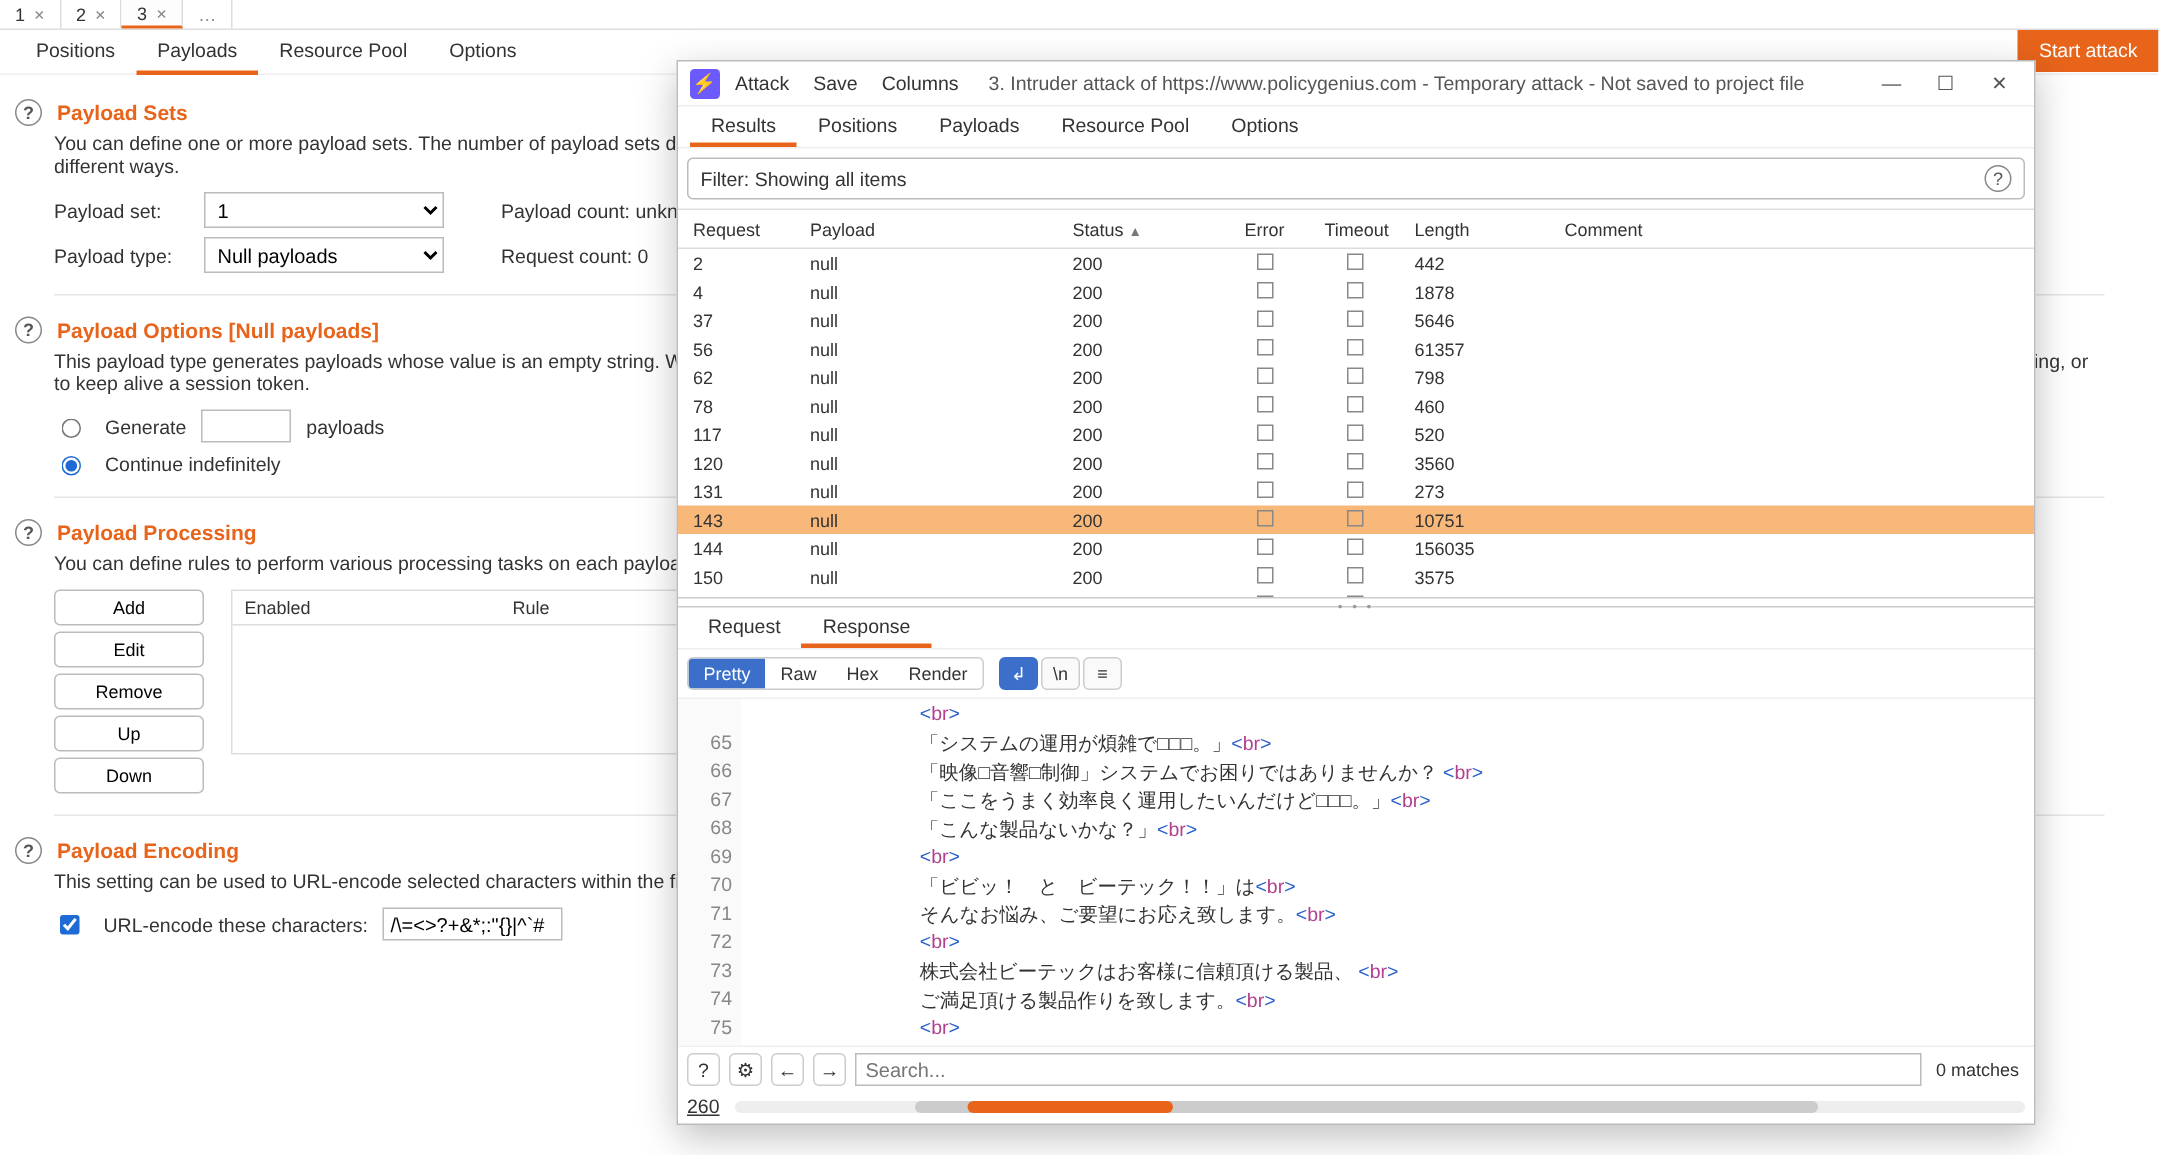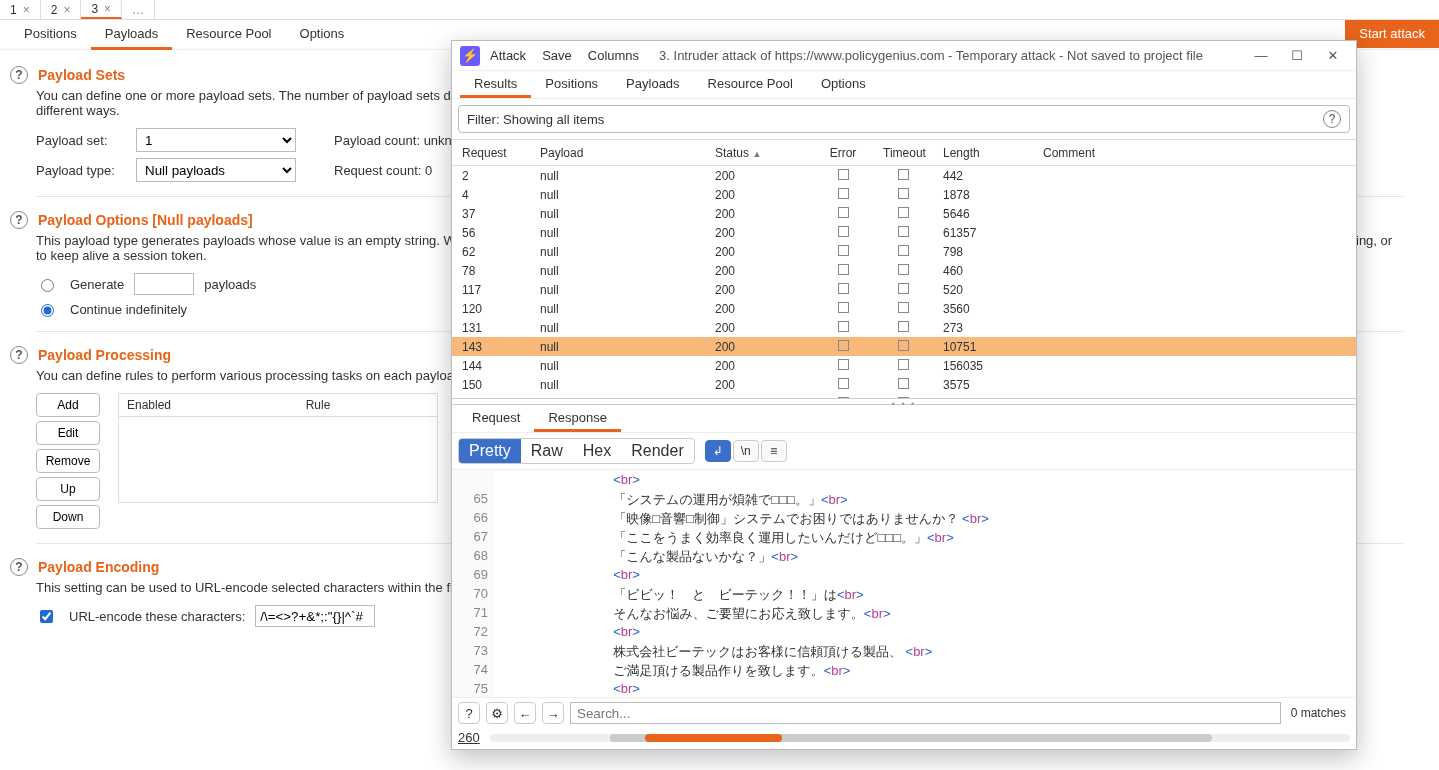--- a/index.html
+++ b/index.html
@@ -23,21 +23,21 @@
   .section-title { color: #e8641b; font-weight: 600; font-size: 14px; margin: 6px 0 4px; display: flex; align-items: center; }
   .help-circ { display: inline-flex; width: 18px; height: 18px; border: 1.5px solid #888; border-radius: 50%; align-items: center; justify-content: center; font-size: 12px; color: #555; margin-right: 10px; margin-left: -26px; }
   .desc { color: #333; margin: 4px 0 10px; }
   .form-row { display: flex; align-items: center; gap: 10px; margin: 6px 0; }
   .lbl { width: 90px; }
   select, input[type=text].field { height: 24px; border: 1px solid #bbb; padding: 0 4px; background: #fff; }
   input[type=text].tiny { width: 60px; height: 22px; border: 1px solid #bbb; }
   .divider { border-top: 1px solid #e5e5e5; margin: 14px 0; }
   .radio, .check { margin-right: 6px; }
   .btn-list { display: flex; flex-direction: column; gap: 4px; }
-  .btn-list button { width: 64px; height: 24px; border: 1px solid #bbb; background: #fff; border-radius: 4px; cursor: pointer; font-size: 12px; }
+  .btn-list button { width: 100px; height: 24px; border: 1px solid #bbb; background: #fff; border-radius: 4px; cursor: pointer; font-size: 12px; }
   .rules-area { display: flex; gap: 18px; margin-top: 8px; }
   .rules-grid { border: 1px solid #ddd; height: 110px; width: 320px; }
   .rules-grid-header { display: flex; border-bottom: 1px solid #ddd; font-size: 12px; }
   .rules-grid-header div { padding: 4px 8px; }
   input.enc-field { width: 120px; height: 22px; border: 1px solid #bbb; padding: 0 4px; }
 
   
   .popup { position: absolute; left: 451px; top: 40px; width: 906px; height: 710px; background: #fff; border: 1px solid #bbb; box-shadow: 0 8px 24px rgba(0,0,0,.25); display: flex; flex-direction: column; }
   .popup-title { height: 30px; display: flex; align-items: center; padding: 0 8px; border-bottom: 1px solid #eee; }
   .popup-logo { width: 20px; height: 20px; background: #6b5bff; border-radius: 3px; display: inline-flex; align-items: center; justify-content: center; color: #fff; font-size: 13px; margin-right: 10px; }
@@ -69,21 +69,21 @@
   .results-row { display: flex; align-items: center; height: 19px; font-size: 12px; }
   .results-row.selected { background: #f7b87a; }
   .cb-cell { display: inline-block; width: 11px; height: 11px; border: 1px solid #888; }
 
   .resize-handle { height: 6px; text-align: center; color: #999; font-size: 9px; border-bottom: 1px solid #ccc; letter-spacing: 2px; }
 
   .detail-tabs { display: flex; border-bottom: 1px solid #eee; height: 28px; align-items: stretch; padding-left: 6px; }
 
   .detail-tools { display: flex; align-items: center; gap: 2px; padding: 5px 6px; border-bottom: 1px solid #eee; }
   .tool-seg { border: 1px solid #ccc; border-radius: 4px; display: flex; overflow: hidden; }
-  .tool-seg span { padding: 3px 10px; font-size: 16px; cursor: pointer; }
+  .tool-seg span { padding: 3px 10px; font-size: 12px; cursor: pointer; }
   .tool-seg span.sel { background: #3b6fc9; color: #fff; }
   .tool-ic { width: 26px; height: 22px; border: 1px solid #ccc; border-radius: 4px; display: inline-flex; align-items: center; justify-content: center; font-size: 12px; background: #fafafa; }
   .tool-ic.sel { background: #3b6fc9; color: #fff; border-color: #3b6fc9; }
 
   .code-view { flex: 1; overflow: hidden; display: flex; font-family: Consolas, monospace; font-size: 13px; position: relative; }
   .gutter { width: 42px; text-align: right; padding: 2px 6px 2px 0; color: #888; background: #fafafa; }
   .gutter div { height: 19px; }
   .code-lines { padding: 2px 0; }
   .code-lines div { height: 19px; white-space: pre; }
   .tok-tag { color: #295fcc; }

